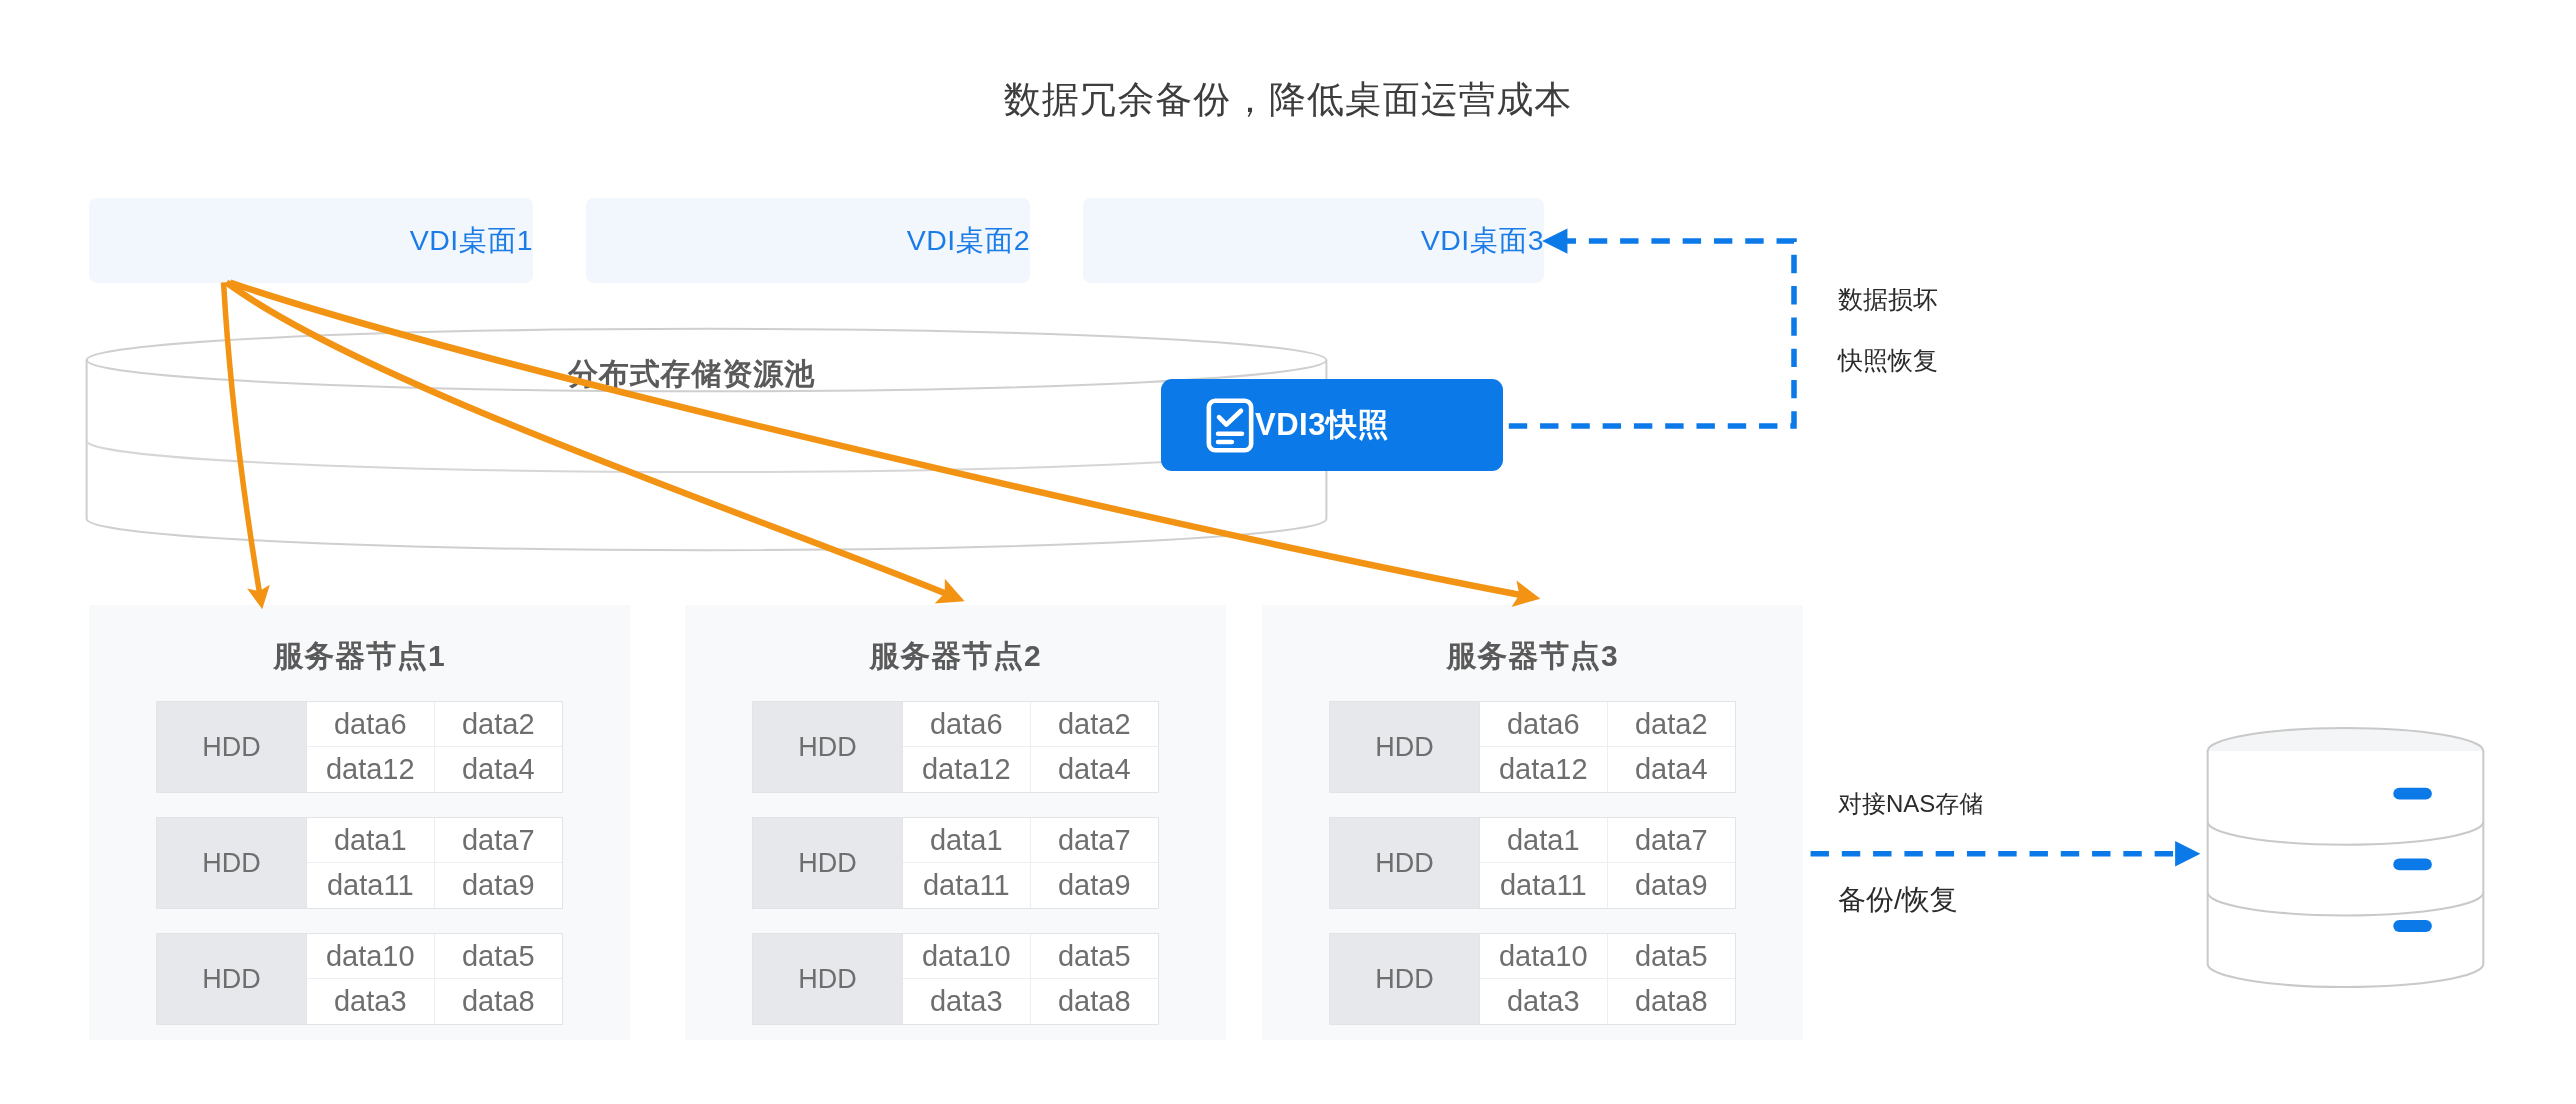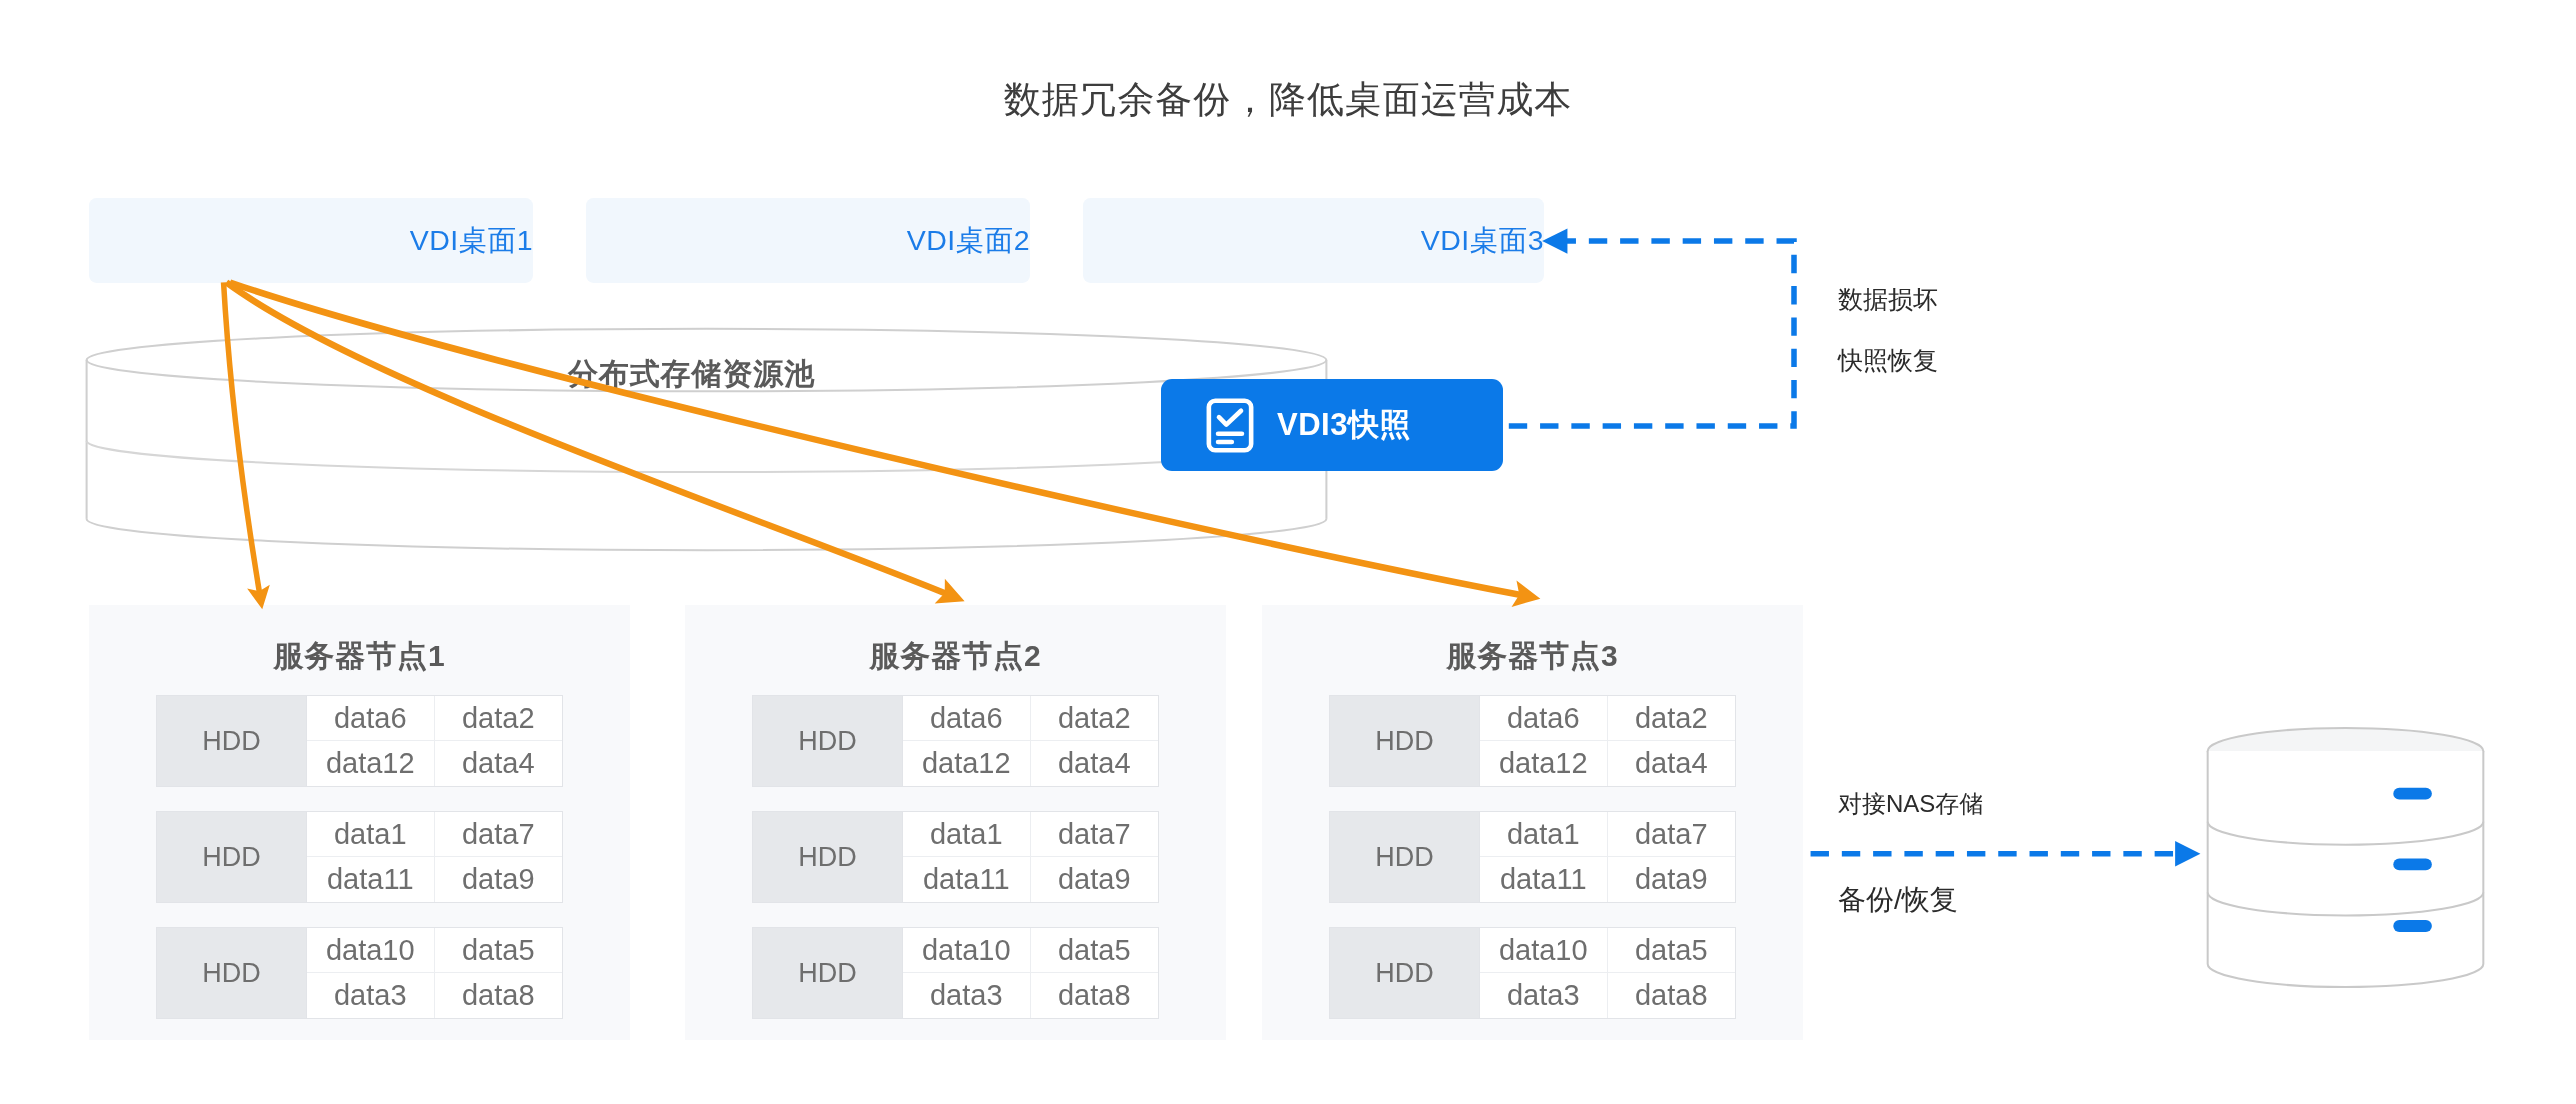--- a/index.html
+++ b/index.html
@@ -71,21 +71,20 @@
   #snapshot-button {
     position: absolute;
     left: 1161px;
     top: 379px;
     width: 342px;
     height: 92px;
     background: #0b79e8;
     border-radius: 11px;
     display: flex;
     align-items: center;
-    gap: 22px;
     padding-left: 44px;
     box-sizing: border-box;
   }
   #snapshot-label {
     color: #ffffff;
     font-size: 31px;
     font-weight: bold;
     letter-spacing: 0.5px;
   }
 
@@ -131,21 +130,21 @@
     margin: 0;
     padding-top: 31px;
     text-align: center;
     font-size: 30px;
     font-weight: bold;
     color: #5a5a5a;
     letter-spacing: 0.9px;
   }
 
   .hdd-list {
-    margin: 18px auto 0 auto;
+    margin: 24px auto 0 auto;
     width: 407px;
   }
   .hdd-row {
     display: flex;
     margin-bottom: 24px;
     border: 0.9px solid #e2e4e8;
     box-sizing: border-box;
     background: #ffffff;
   }
   .hdd-label {

